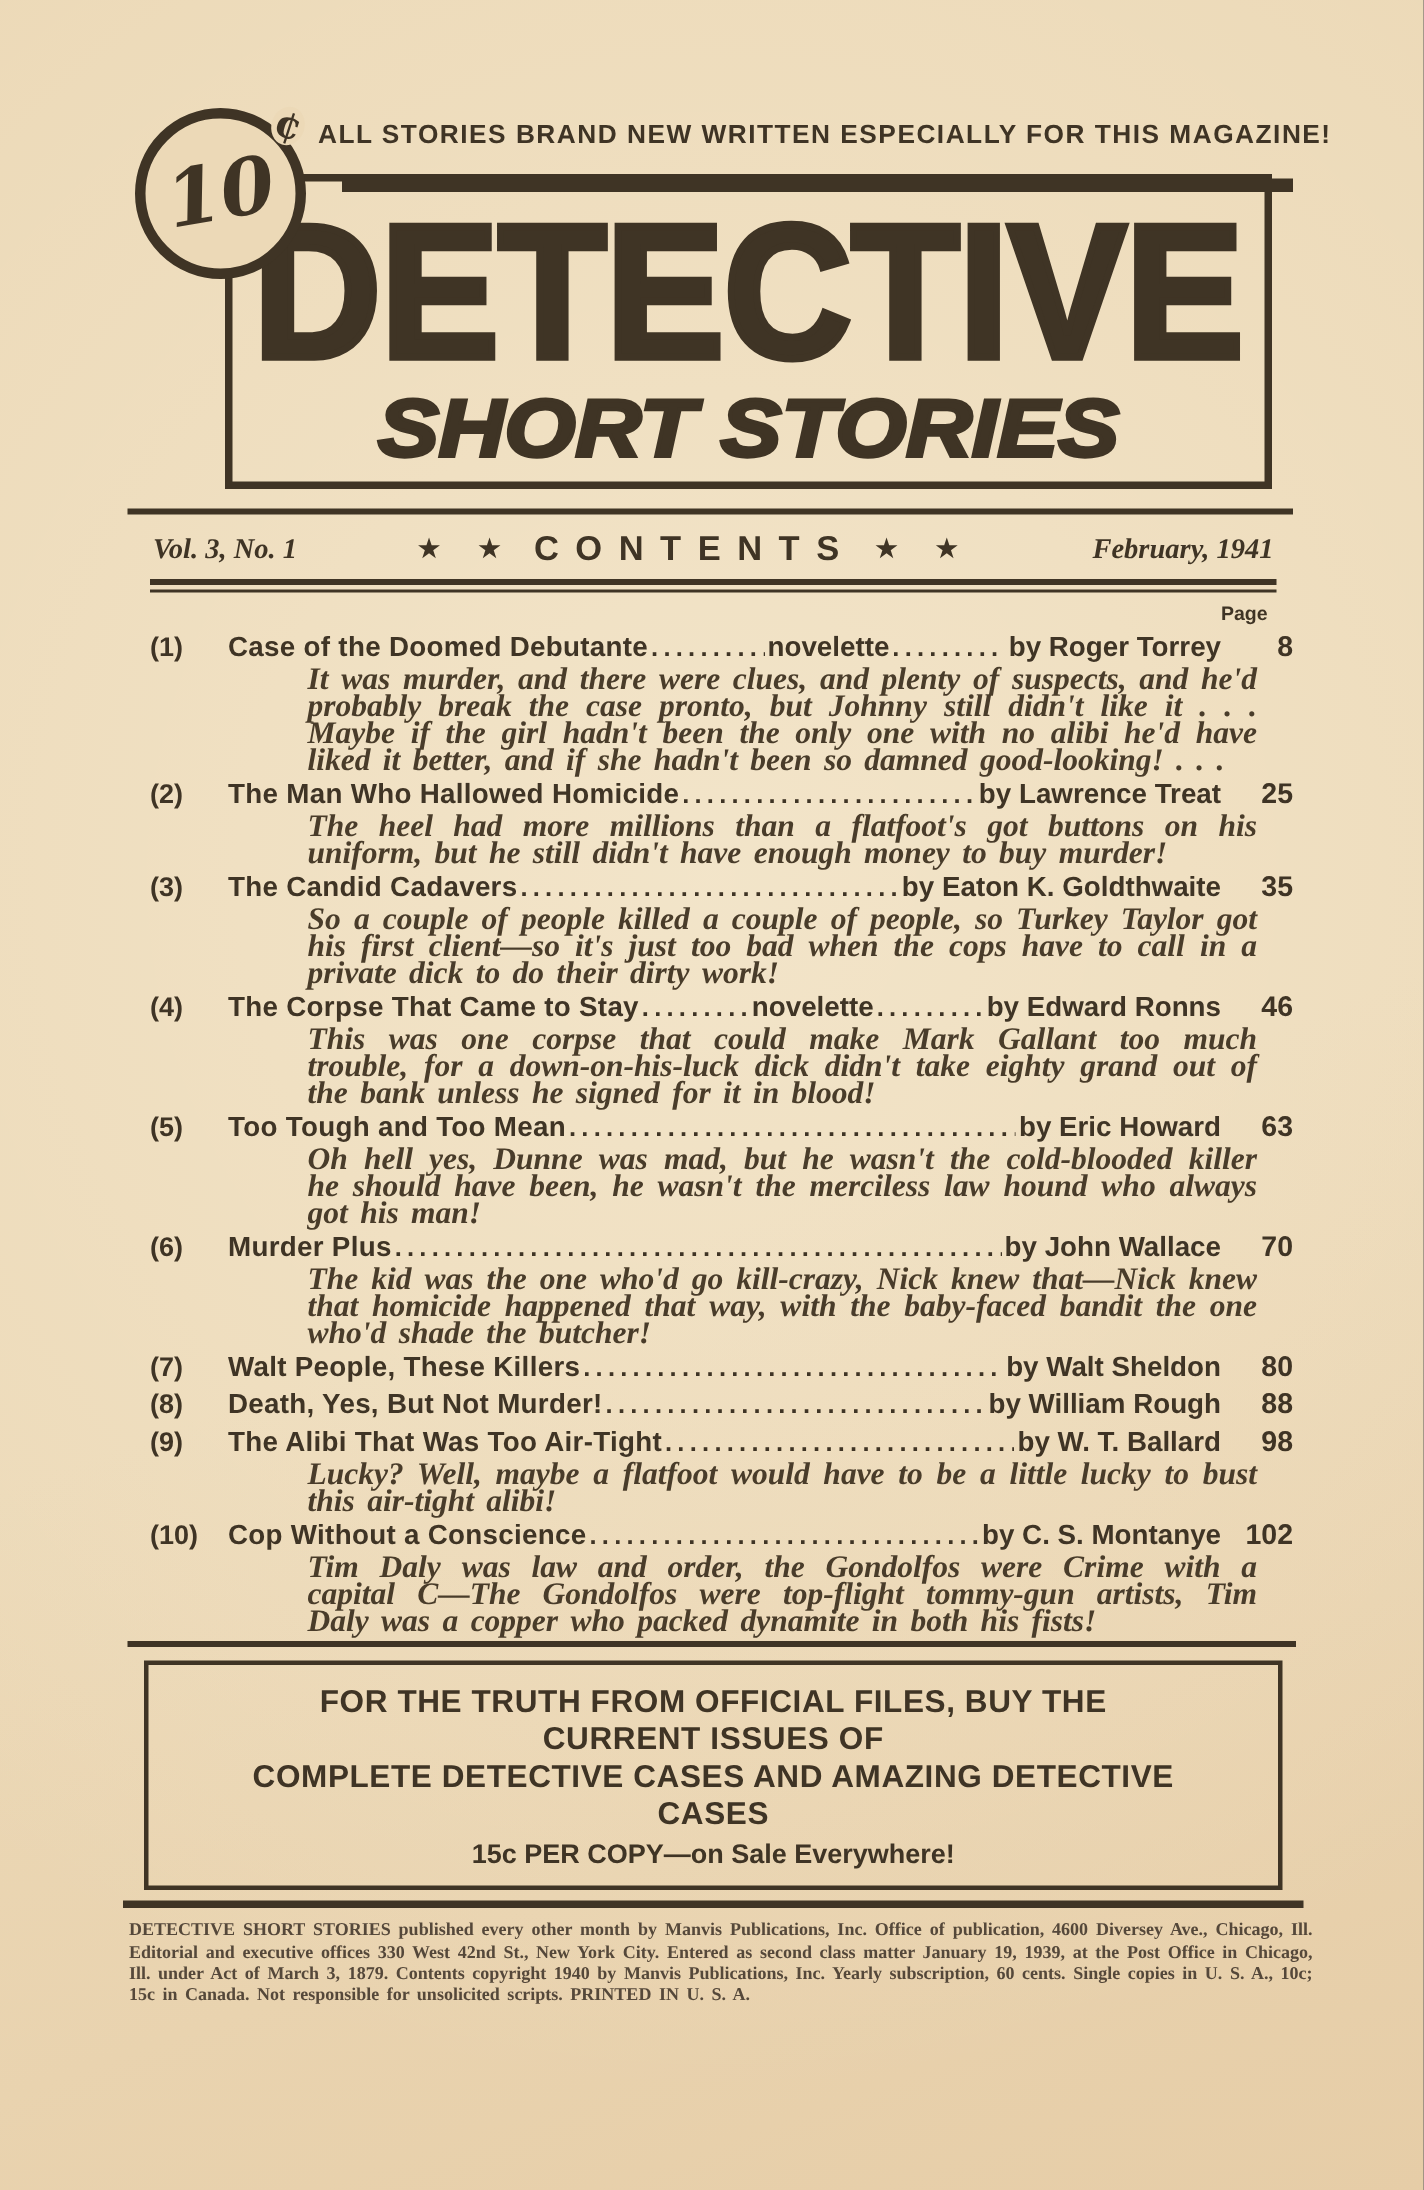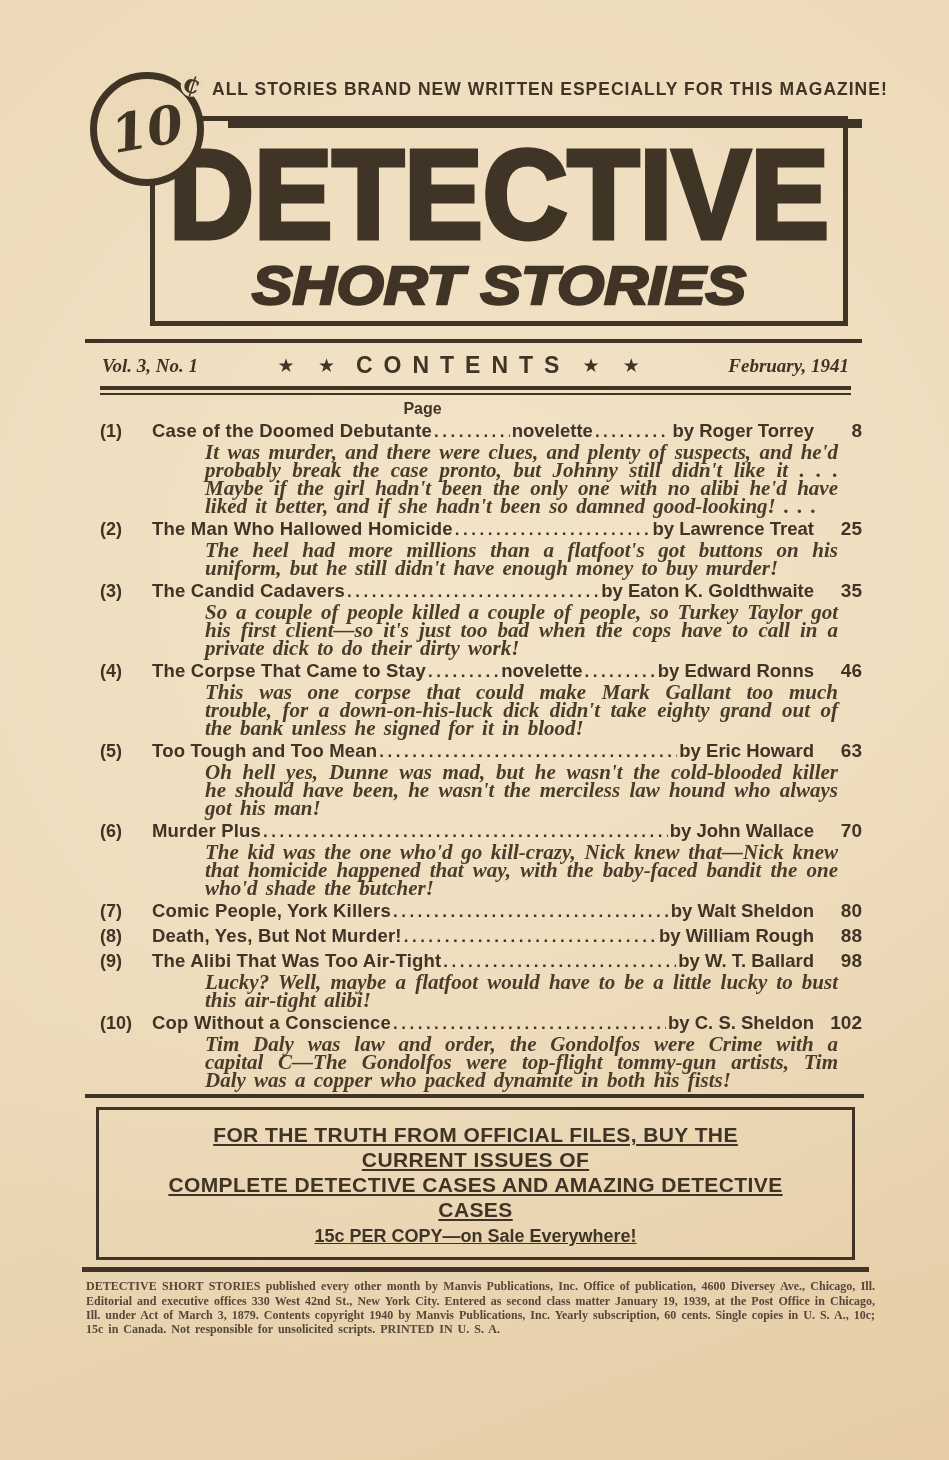--- a/index.html
+++ b/index.html
@@ -60,22 +60,22 @@
     text-align:center;
   }
   .vol-label,.issue-date{
     font-family:"Liberation Serif",serif;font-style:italic;font-weight:700;
     font-size:19px;color:var(--ink);
   }
   .contents-center{display:flex;align-items:center;gap:12px;}
   .stars{font-size:19px;letter-spacing:9px;color:var(--ink);}
   .contents-word{font-size:23px;font-weight:700;letter-spacing:11px;color:var(--ink);}
   .page-col-label{
-    text-align:center;margin:4px 104px 0 0;
-    font-size:16px;font-weight:700;color:var(--ink);line-height:19px;
+    text-align:right;margin:4px 104px 0 0;
+    font-size:13px;font-weight:700;color:var(--ink);line-height:19px;
   }
   
   .entries{margin:1px 87px 0 100px;}
   .entry{margin-bottom:1px;}
   .entry-head{
     display:flex;align-items:baseline;
     font-weight:700;font-size:18.5px;line-height:23px;color:var(--ink);
     white-space:nowrap;
   }
   .entry-head .num{flex:none;width:52px;font-size:18px;}
@@ -90,21 +90,21 @@
   .desc{
     margin:0 24px 2px 105px;
     font-family:"Liberation Serif",serif;font-style:italic;font-weight:700;
     font-size:21px;line-height:18px;color:var(--ink-soft);
     text-align:justify;word-spacing:3px;
   }
   
   .promo-box{
     margin:9px 94px 0 96px;
     border:3px solid var(--ink);
-    padding:12px 8px 10px;text-align:center;text-decoration:underline;
+    padding:12px 8px 10px;text-align:center;
   }
   .promo-line{font-size:21px;font-weight:700;letter-spacing:.4px;line-height:25px;color:var(--ink);}
   .promo-tagline{font-size:18px;font-weight:700;margin-top:4px;color:var(--ink);}
   
   .fine-print{
     margin:7px 74px 0 86px;
     font-family:"Liberation Serif",serif;font-weight:700;
     font-size:12px;line-height:14.2px;color:var(--ink-faint);
     text-align:justify;word-spacing:2px;
   }
@@ -215,21 +215,21 @@
       <span class="leader">..........................................................................................</span>
       <span class="author">by John Wallace</span>
       <span class="pg">70</span>
     </div>
     <div class="desc">The kid was the one who'd go kill-crazy, Nick knew that—Nick knew that homicide happened that way, with the baby-faced bandit the one who'd shade the butcher!</div>
   </div>
 
   <div class="entry">
     <div class="entry-head">
       <span class="num">(7)</span>
-      <span class="title">Comic People, York Killers</span>
+      <span class="title">Walt People, These Killers</span>
       <span class="leader">..........................................................................................</span>
       <span class="author">by Walt Sheldon</span>
       <span class="pg">80</span>
     </div>
   </div>
 
   <div class="entry">
     <div class="entry-head">
       <span class="num">(8)</span>
       <span class="title">Death, Yes, But Not Murder!</span>
@@ -248,21 +248,21 @@
       <span class="pg">98</span>
     </div>
     <div class="desc">Lucky?  Well, maybe a flatfoot would have to be a little lucky to bust this air-tight alibi!</div>
   </div>
 
   <div class="entry">
     <div class="entry-head">
       <span class="num">(10)</span>
       <span class="title">Cop Without a Conscience</span>
       <span class="leader">..........................................................................................</span>
-      <span class="author">by C. S. Sheldon</span>
+      <span class="author">by C. S. Montanye</span>
       <span class="pg">102</span>
     </div>
     <div class="desc">Tim Daly was law and order, the Gondolfos were Crime with a capital C—The Gondolfos were top-flight tommy-gun artists, Tim Daly was a copper who packed dynamite in both his fists!</div>
   </div>
 </div>
 
   <div class="rule-a"></div>
 
   <div class="promo-box">
     <div id="promo-lines">

